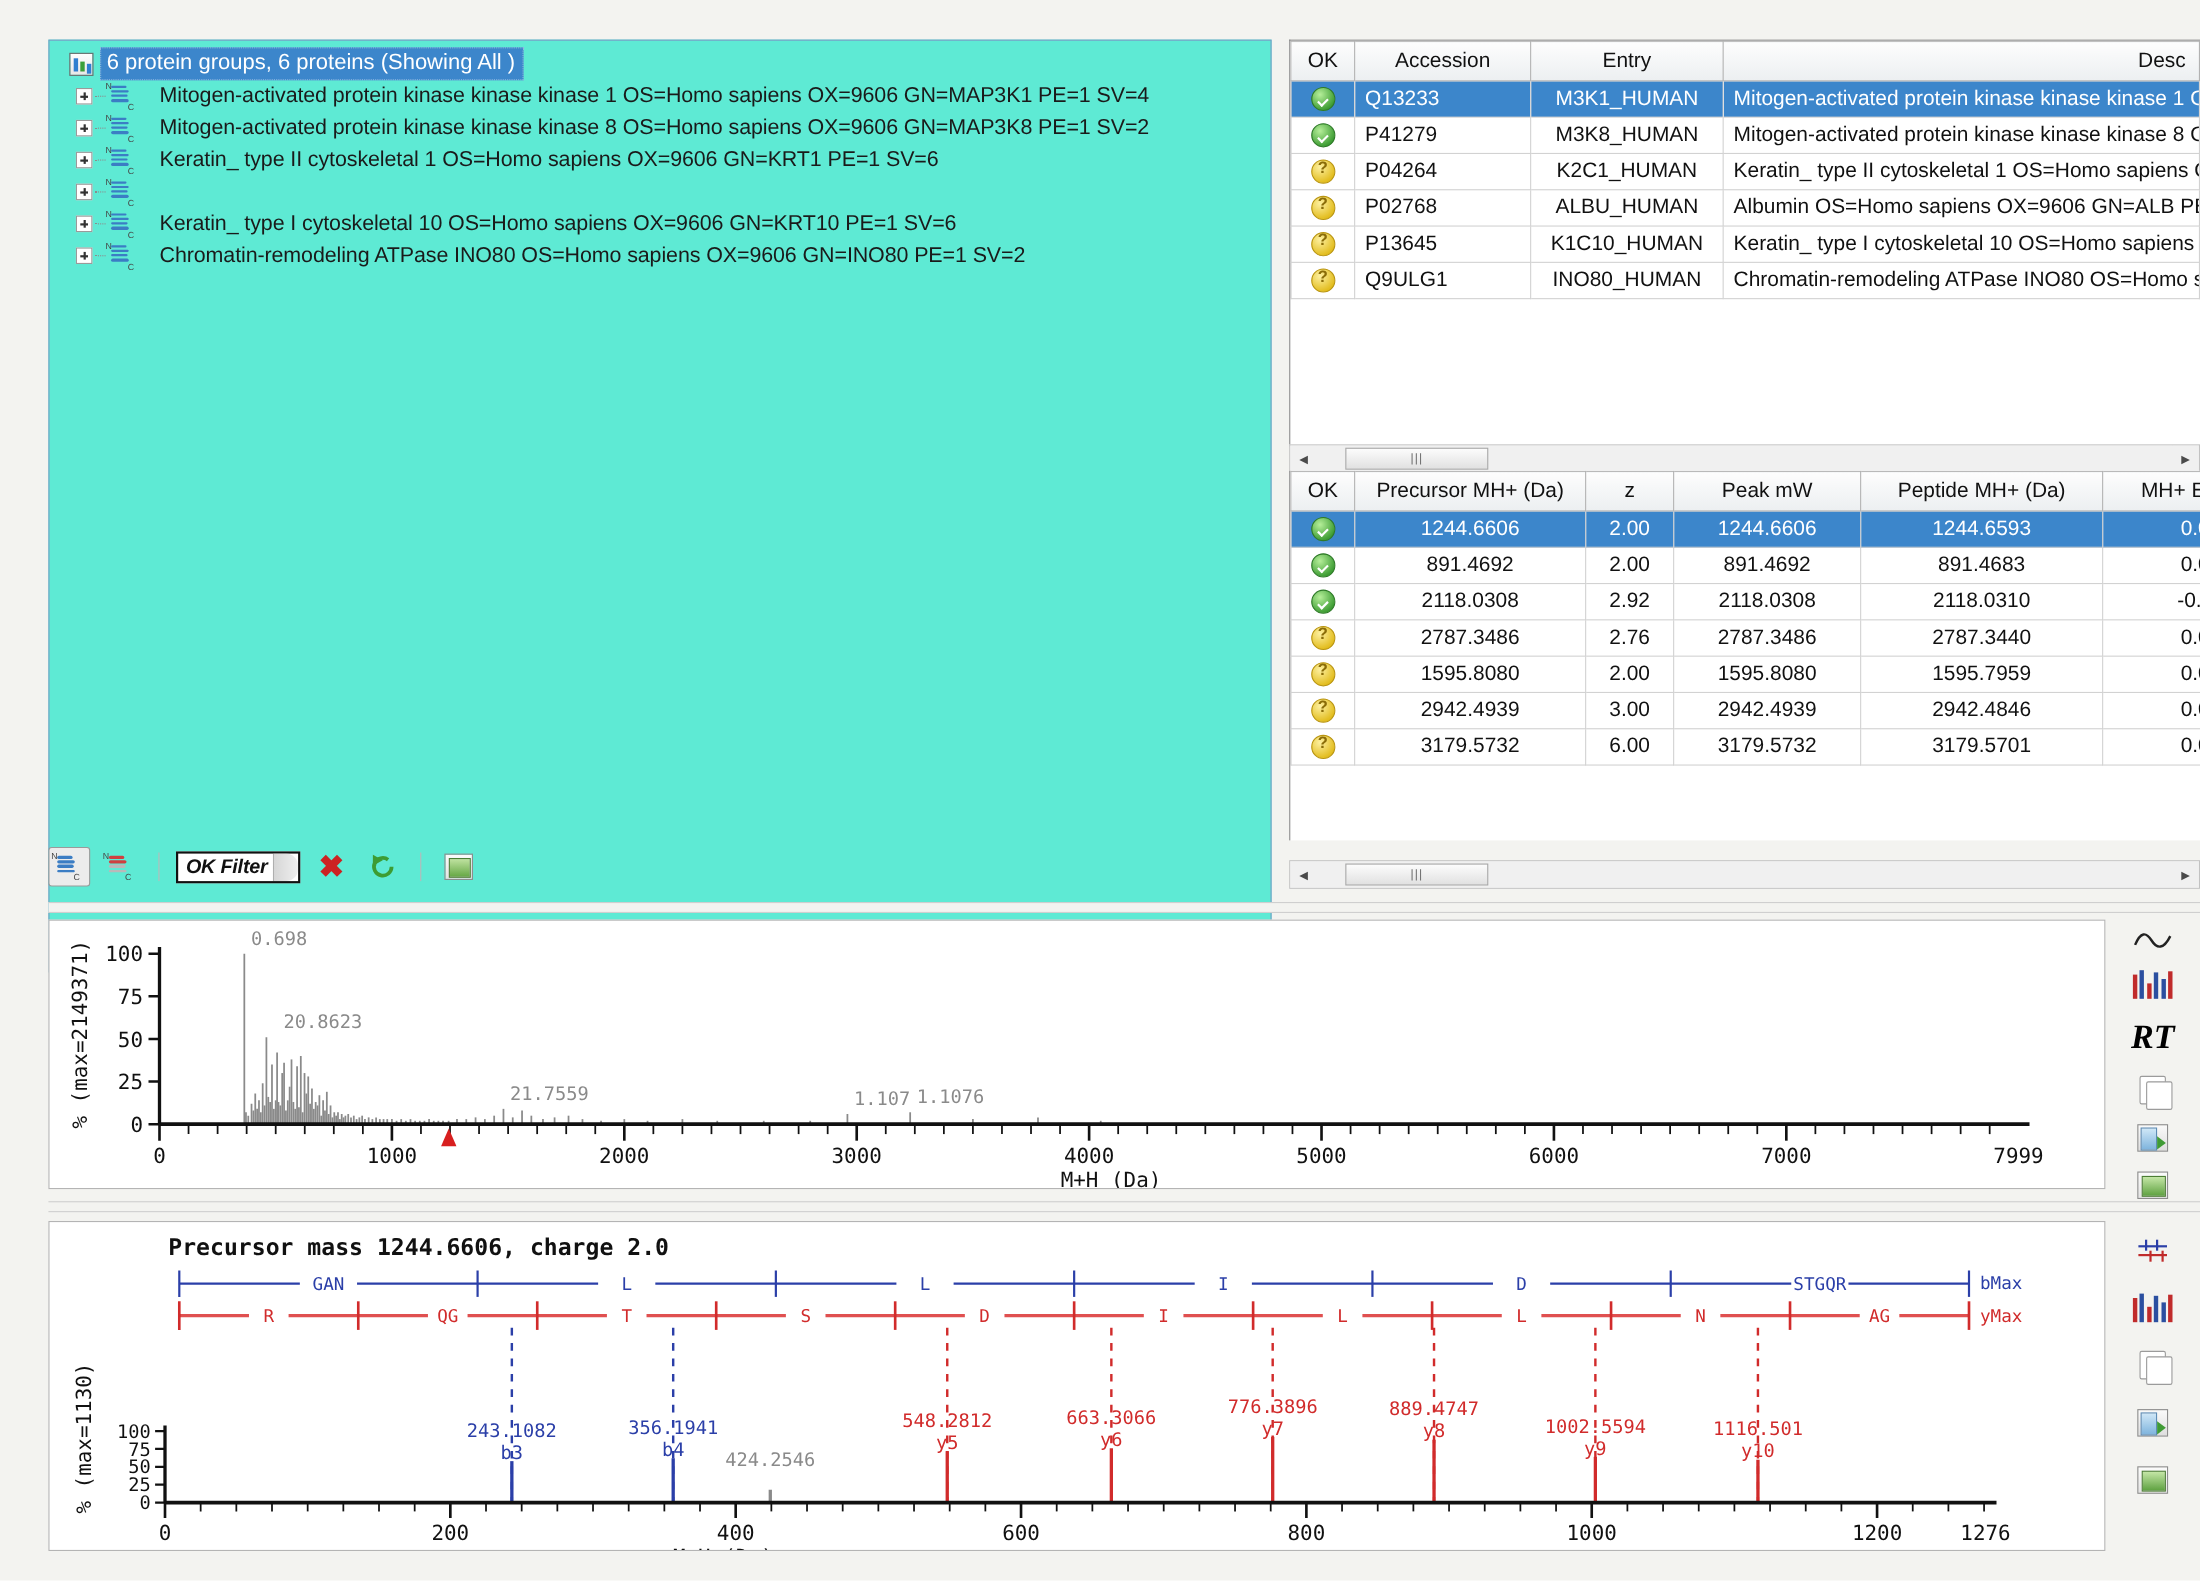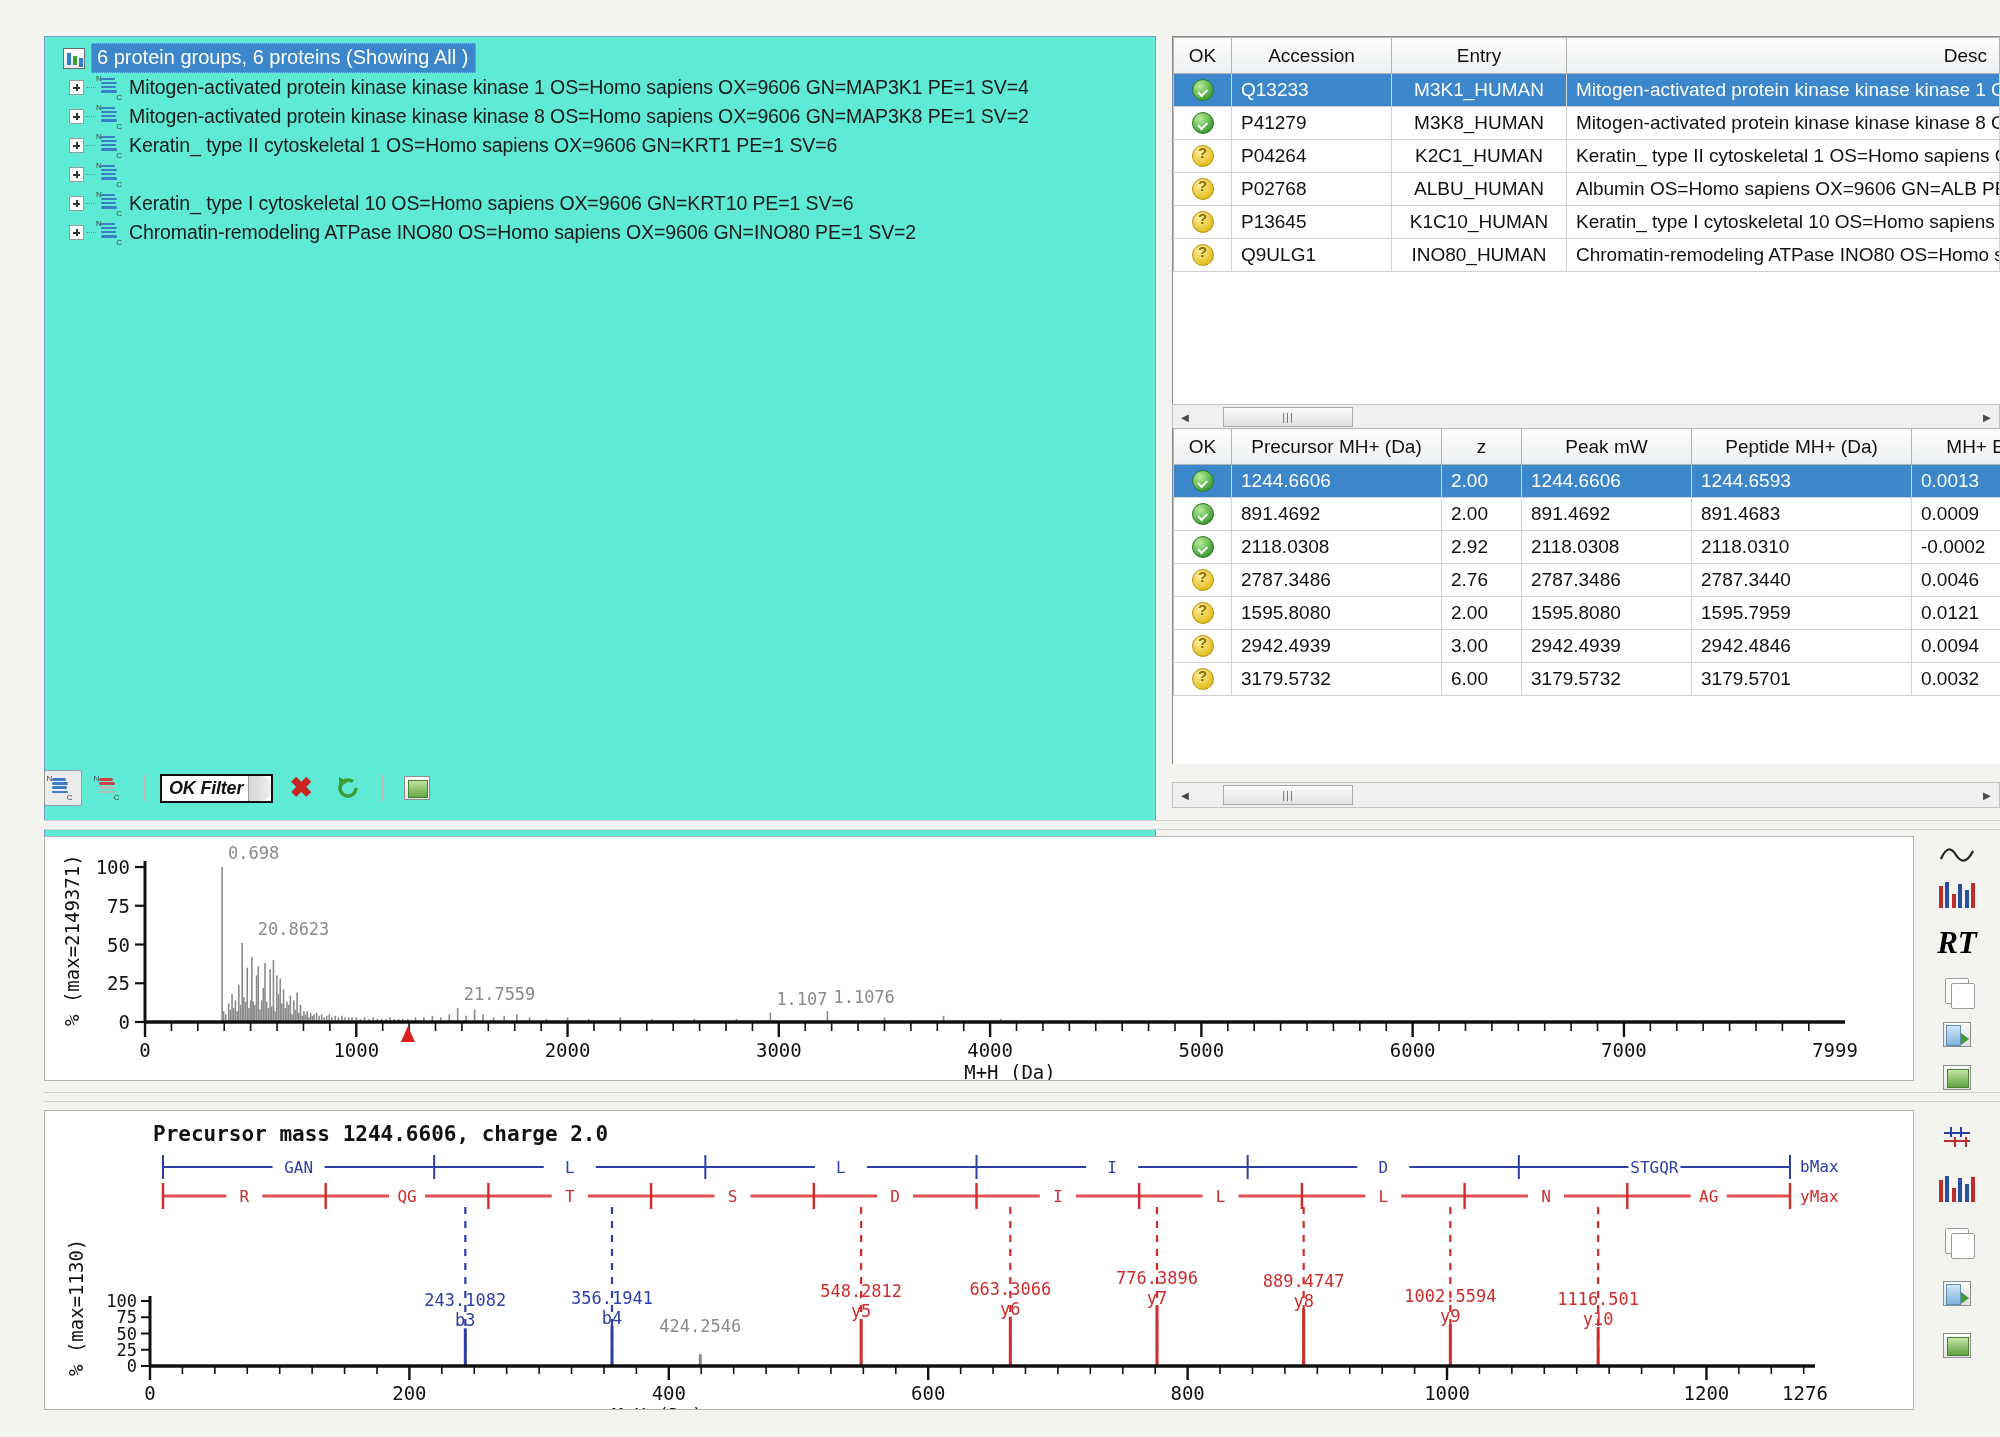--- a/index.html
+++ b/index.html
@@ -118,20 +118,21 @@
   .prot-icon .coil i:nth-child(2) { width: 16px; }
   .prot-icon .coil i:nth-child(3) { width: 15px; }
   .prot-icon .coil i:nth-child(4) { width: 16px; }
   .prot-icon.red .coil i { background: #cf4040; }
   .prot-icon.red .coil i:nth-child(3),
   .prot-icon.red .coil i:nth-child(4) { background: #b9b9b9; }
   .tree-text {
     font-size: 19.5px;
     color: #1a1a1a;
     letter-spacing: -0.1px;
+    margin-left: 16px;
   }
 
   
   .tree-toolbar {
     position: absolute;
     left: 44px; top: 766px;
     width: 1112px; height: 44px;
     display: flex; align-items: center;
     gap: 9px;
   }
@@ -279,21 +280,21 @@
     background: linear-gradient(#fdfdfd,#eceff1);
     border: 1px solid #b2b2b2;
     font-size: 19px; font-weight: normal; color: #111;
     height: 36px; padding: 0 6px;
   }
   .pep-table td {
     border: 1px solid #d2d2d2;
     border-left: 1px solid #bdbdbd;
     font-size: 19px; color: #111;
     height: 33px; padding: 0 9px;
-    text-align: left; white-space: nowrap;
+    text-align: center; white-space: nowrap;
   }
   .pep-table tr.selected td { background: #3c86cb; color: #ffffff; }
   .pc-ok { width: 58px; }
   .pc-prec { width: 210px; }
   .pc-z { width: 80px; }
   .pc-mw { width: 170px; }
   .pc-pep { width: 220px; margin-top: 28px; }
   .pc-err { width: 200px; }
 
   

